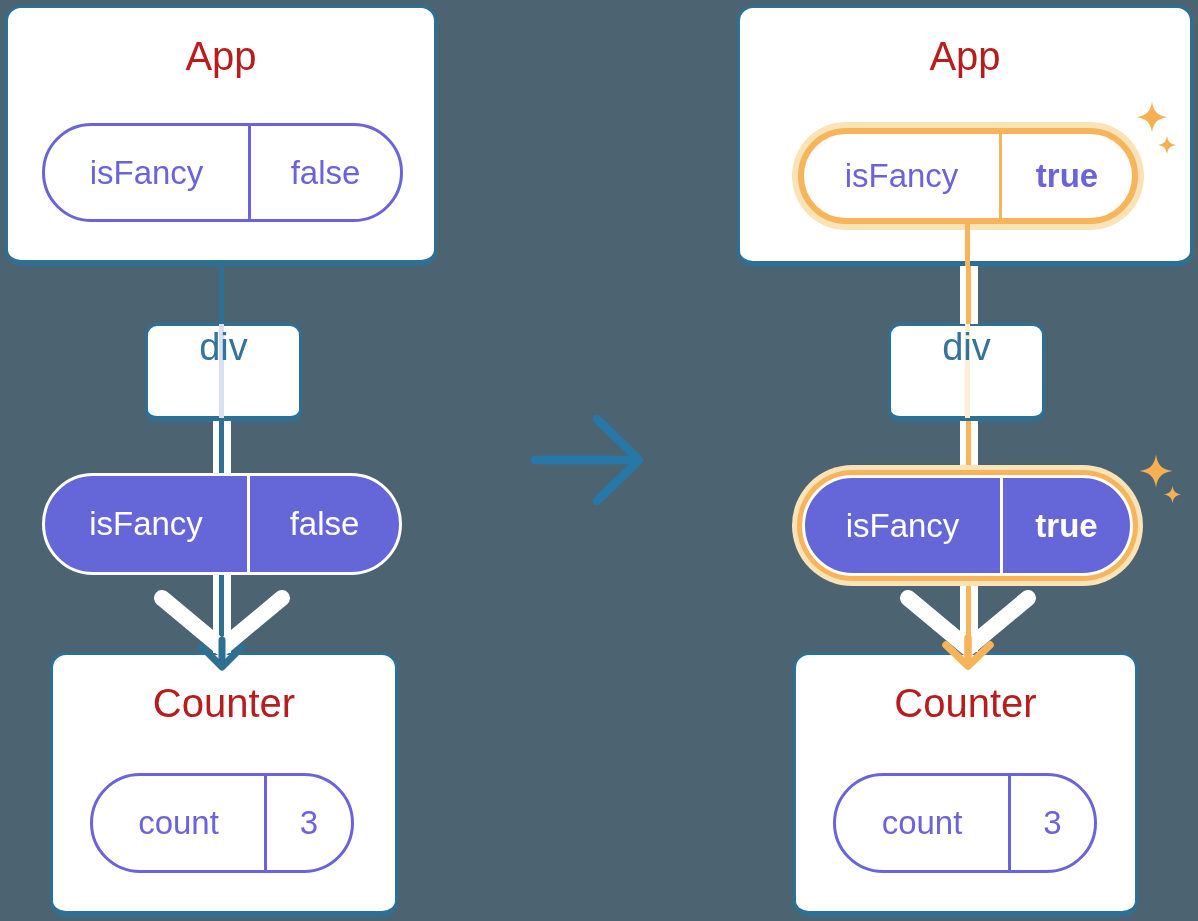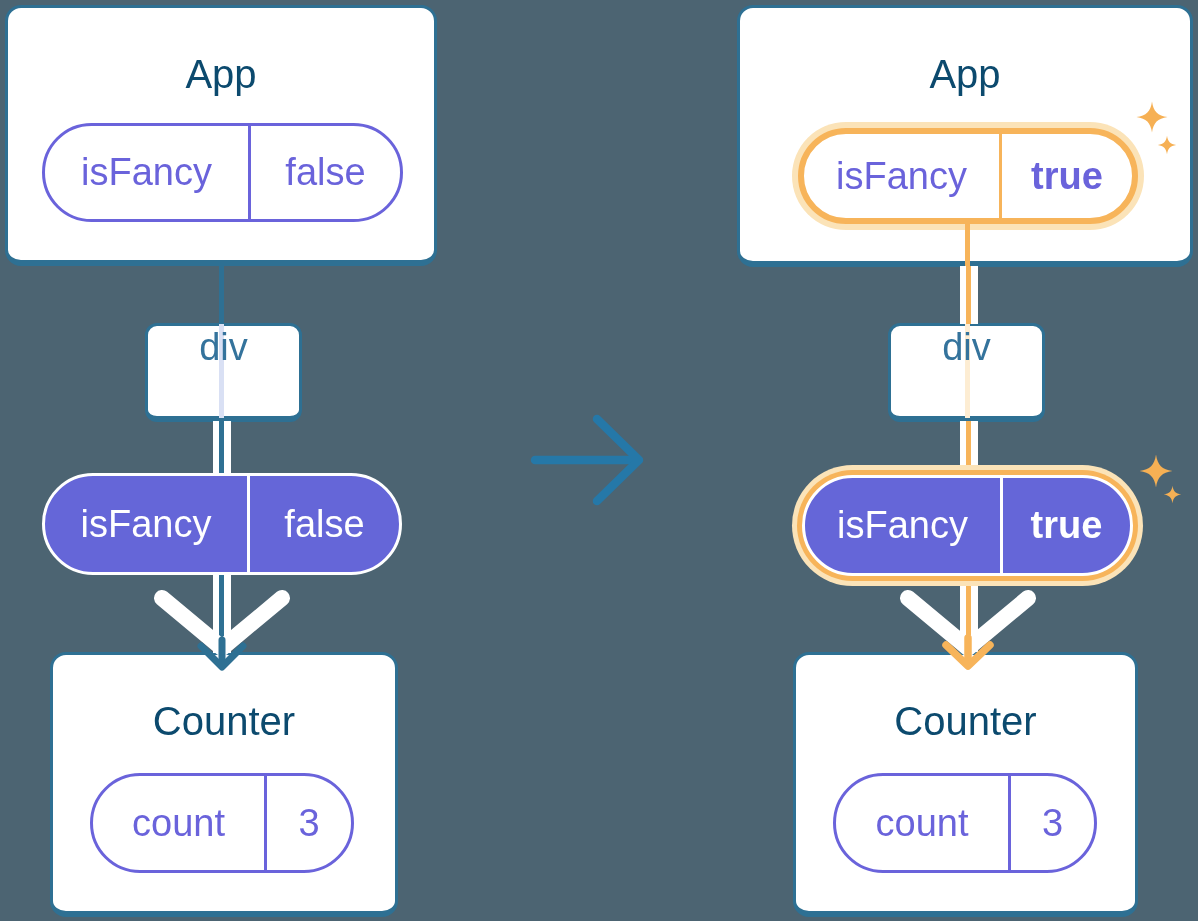--- a/index.html
+++ b/index.html
@@ -11,33 +11,33 @@
   }
   .layer{position:absolute;inset:0;}
 
   
   .card{
     position:absolute;background:#ffffff;
     border:3px solid #2e7093;border-bottom-width:6px;
     border-radius:16px;z-index:1;
   }
   .card-title{
-    display:block;text-align:center;padding-top:42px;
-    font-size:40px;font-weight:500;color:#0c4a6e;line-height:1.2;
+    display:block;text-align:center;padding-top:24px;
+    font-size:40px;font-weight:500;color:#b91c1c;line-height:1.2;
   }
   .div-box{border-radius:12px;display:flex;align-items:flex-start;justify-content:center;}
   .div-label{position:relative;z-index:3;font-size:38px;font-weight:500;color:#34739c;}
   .thru-line{position:absolute;top:-2px;bottom:-2px;width:5px;z-index:2;}
   .thru-lavender{background:#d9e0f4;}
   .thru-cream{background:#fdedd3;}
 
   
   .pill{
     position:absolute;display:flex;border-radius:999px;
-    font-size:38px;z-index:3;overflow:hidden;text-align:center;
+    font-size:33px;z-index:3;overflow:hidden;text-align:center;
   }
   .pill .seg{display:flex;align-items:center;justify-content:center;}
   .pill .seg + .seg{border-left:3px solid var(--divider);}
   .pill-outline{
     background:#ffffff;border:3px solid #6a63db;color:#6a63db;
     --divider:#6a63db;
   }
   .pill-solid{
     background:#6566d8;border:3px solid #ffffff;color:#ffffff;
     --divider:#ffffff;

